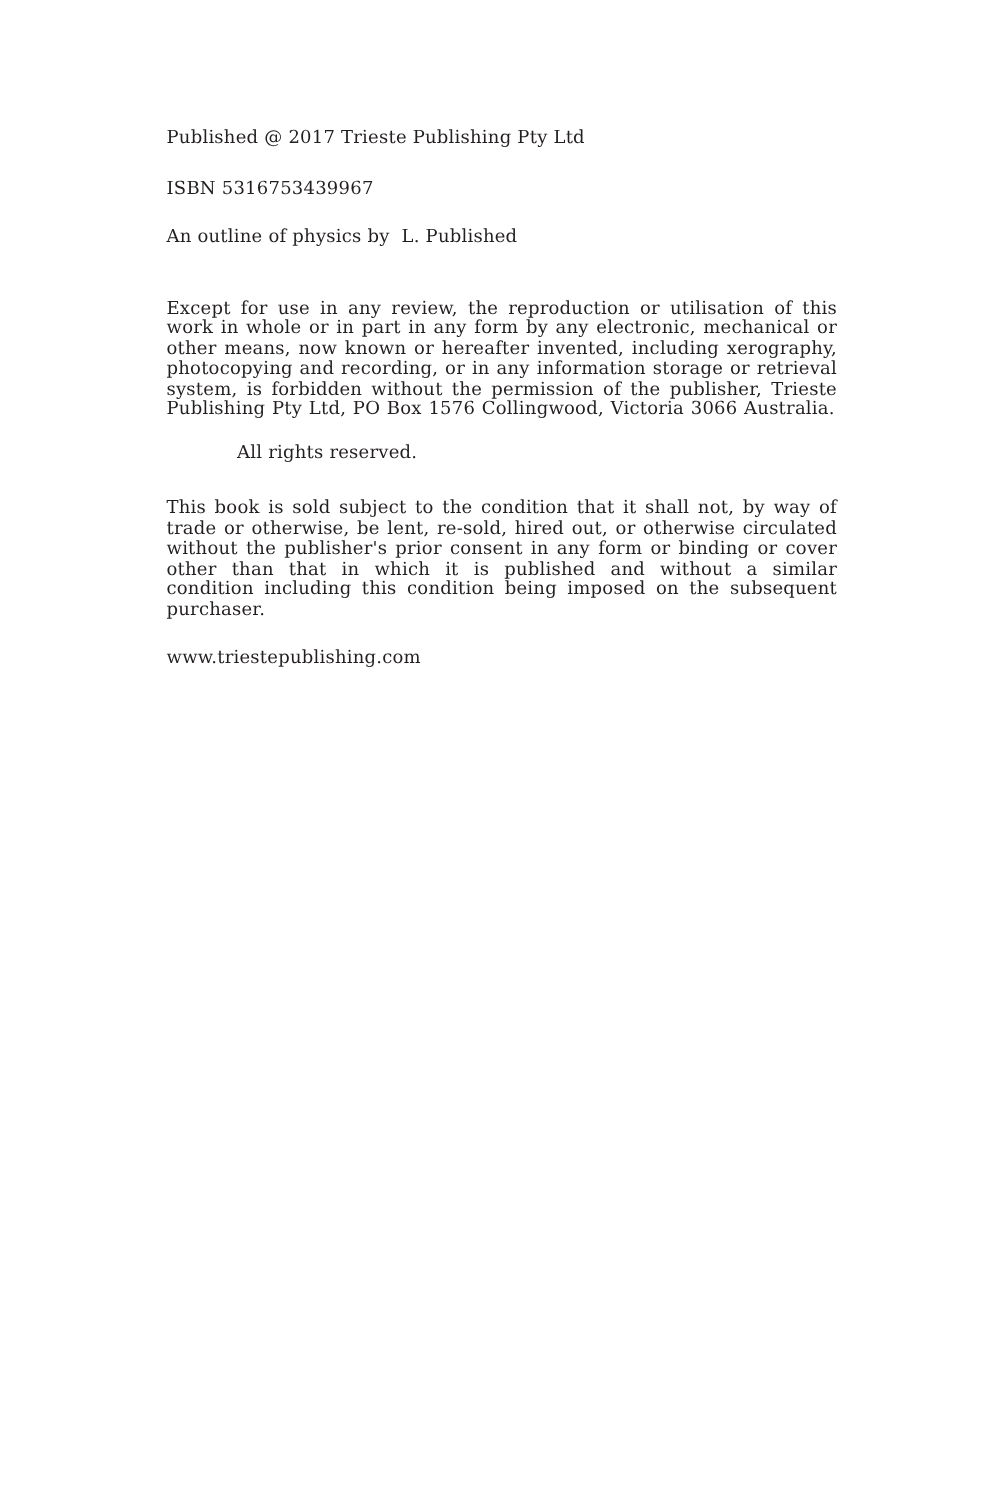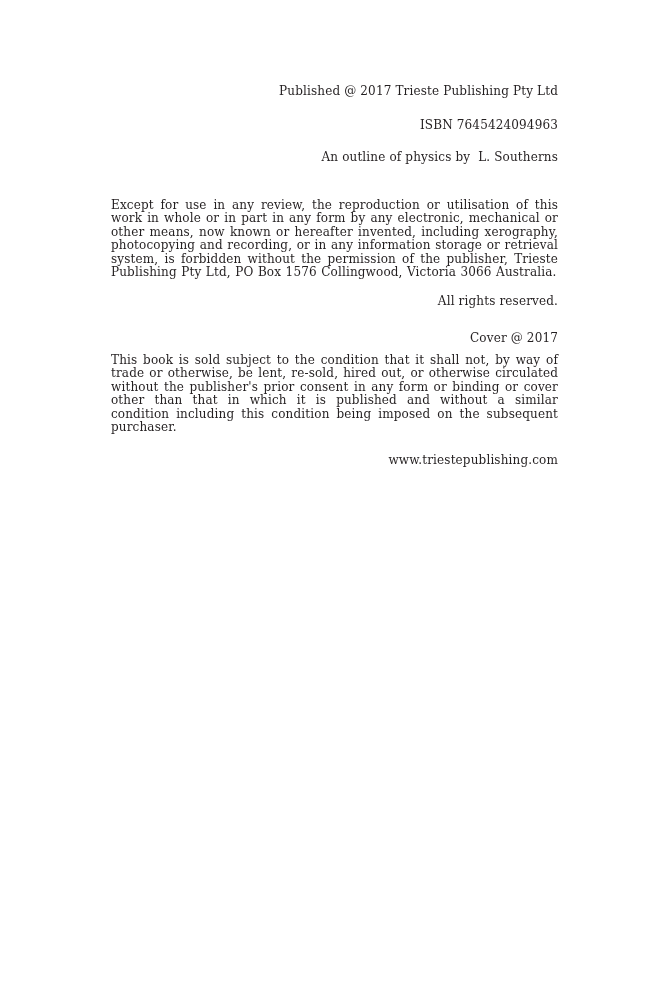--- a/index.html
+++ b/index.html
@@ -21,54 +21,52 @@
     position: absolute;
     left: 111px;
     top: 0;
     width: 447px;
     font-size: 12px;
     line-height: 13.5px;
   }
   .single-line {
     white-space: pre-wrap;
     letter-spacing: 0.15px;
-    text-align: right;
   }
   .para {
     text-align: justify;
     letter-spacing: 0.15px;
     word-spacing: 0.5px;
   }
   .published     { margin-top: 85px; }
   .isbn          { margin-top: 20px; }
   .title-author  { margin-top: 19px; }
   .copyright     { margin-top: 34px; }
-  .rights        { margin-top: 15px; }
+  .rights        { margin-top: 15px; margin-left: 47px; }
   .edited-block  { margin-top: 24px; }
   .condition     { margin-top: 8px; }
   .website       { margin-top: 19px; }
 </style>
 </head>
 <body>
 
 <div class="page">
   <div class="content">
 
     <div class="single-line published">Published @ 2017 Trieste Publishing Pty Ltd</div>
 
-    <div class="single-line isbn">ISBN 7645424094963</div>
+    <div class="single-line isbn">ISBN 5316753439967</div>
 
-    <div class="single-line title-author">An outline of physics by  L. Southerns</div>
+    <div class="single-line title-author">An outline of physics by  L. Published</div>
 
     <div class="para copyright">Except for use in any review, the reproduction or utilisation of this work in whole or in part in any form by any electronic, mechanical or other means, now known or hereafter invented, including xerography, photocopying and recording, or in any information storage or retrieval system, is forbidden without the permission of the publisher, Trieste Publishing Pty Ltd, PO Box 1576 Collingwood, Victoria 3066 Australia.</div>
 
     <div class="single-line rights">All rights reserved.</div>
 
     <div class="edited-block">
-      <div class="single-line"> Cover @ 2017</div>
     </div>
 
     <div class="para condition">This book is sold subject to the condition that it shall not, by way of trade or otherwise, be lent, re-sold, hired out, or otherwise circulated without the publisher's prior consent in any form or binding or cover other than that in which it is published and without a similar condition including this condition being imposed on the subsequent purchaser.</div>
 
     <div class="single-line website">www.triestepublishing.com</div>
 
   </div>
 </div>
 
 </body></html>

